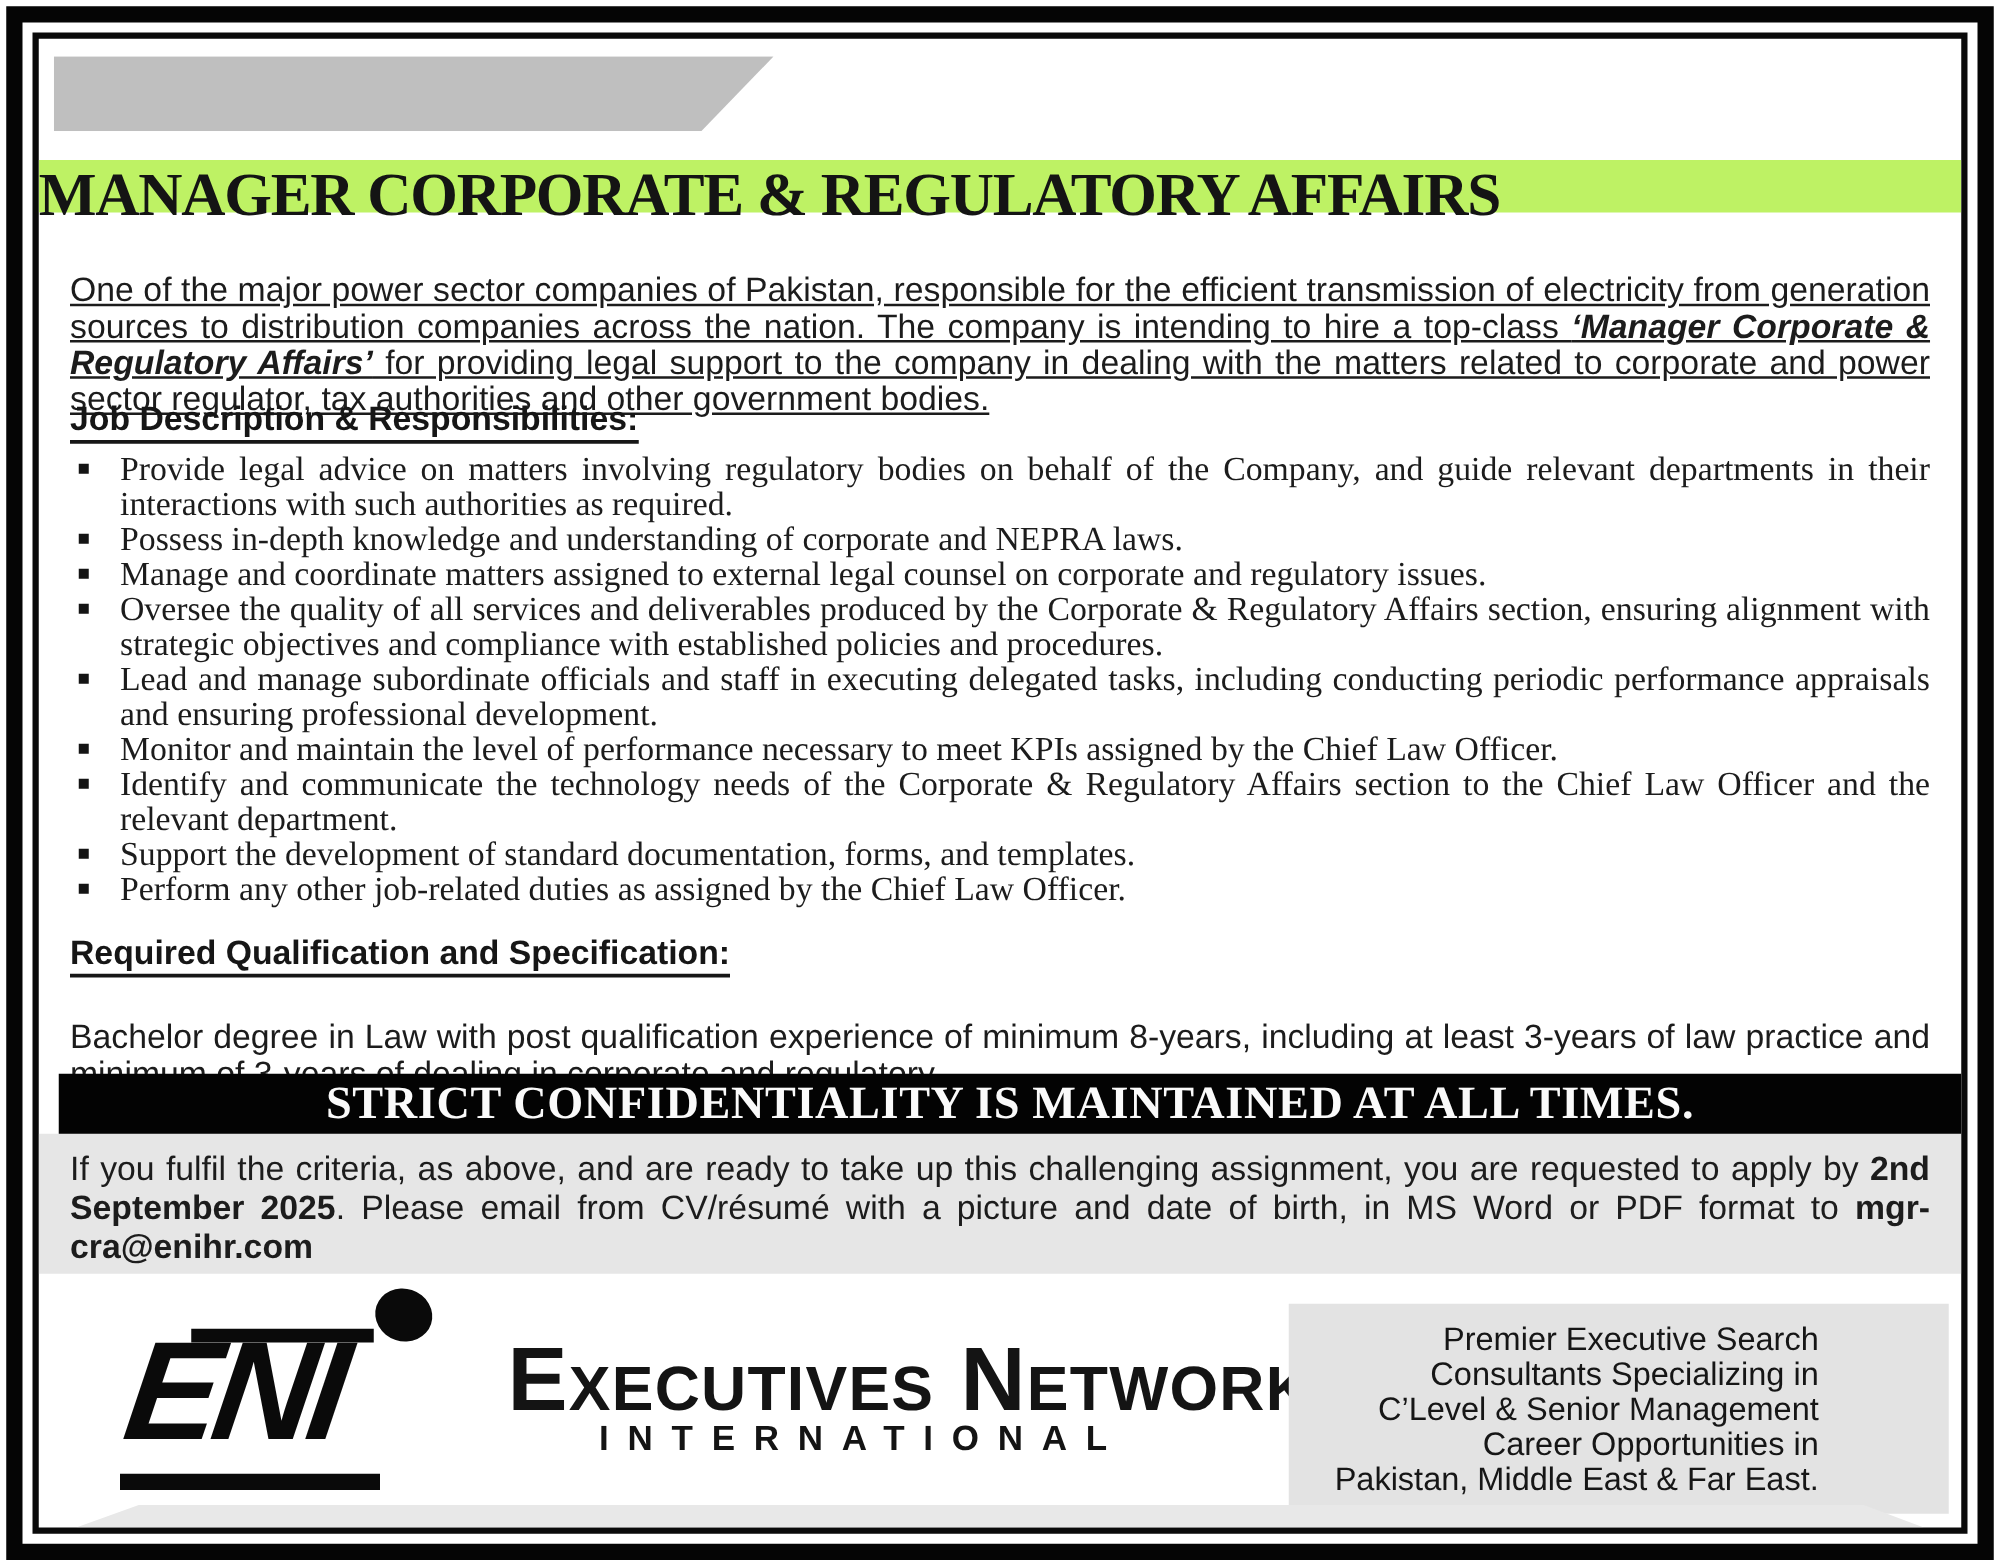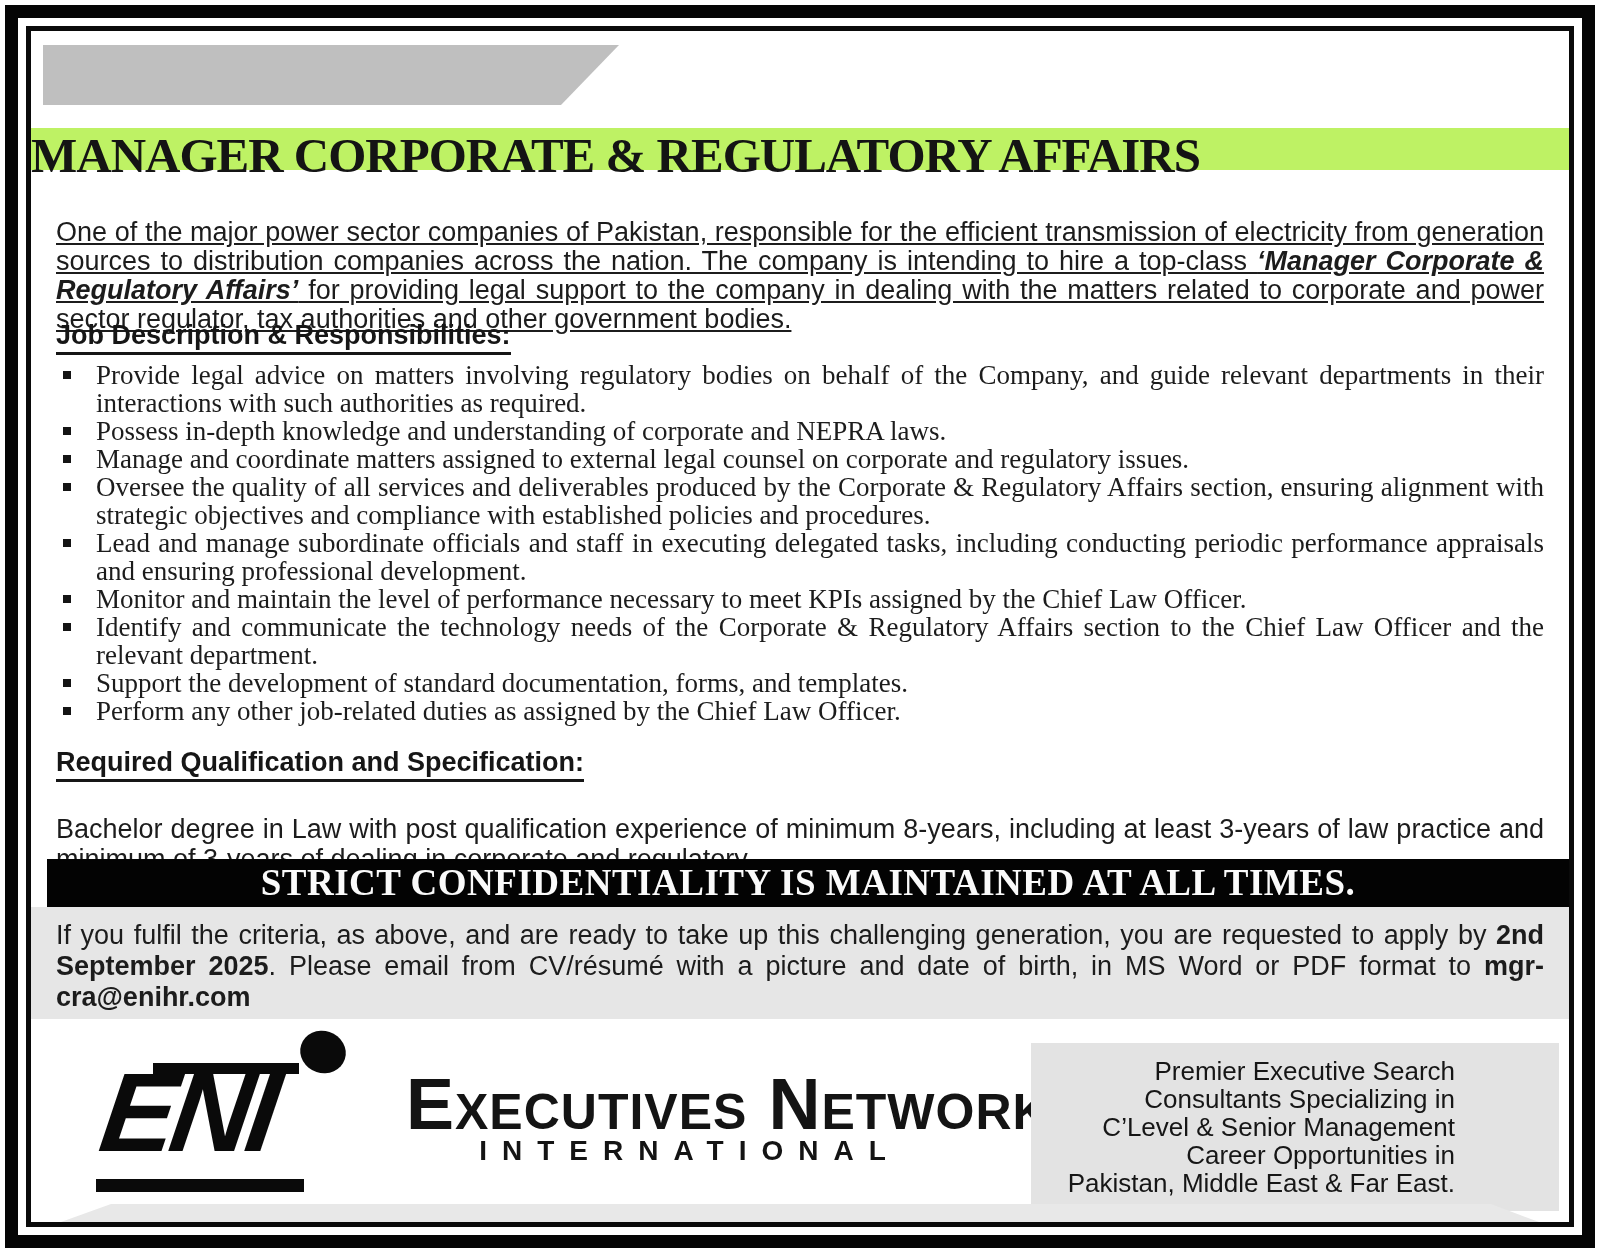--- a/index.html
+++ b/index.html
@@ -163,21 +163,21 @@
       <span class="ul">Required Qualification and Specification:</span>
     </div>
 
     <p class="qualification">Bachelor degree in Law with post qualification experience of minimum 8-years, including at least 3-years of law practice and minimum of 3-years of dealing in corporate and regulatory.</p>
 
     <div class="conf-band">
       <span>STRICT CONFIDENTIALITY IS MAINTAINED AT ALL TIMES.</span>
     </div>
 
     <div class="apply-band">
-      <p><span>If you fulfil the criteria, as above, and are ready to take up this challenging generation, you are requested to apply by </span><span class="seg-b">2nd September 2025</span><span>. Please email from CV/résumé with a picture and date of birth, in MS Word or PDF format to </span><span class="seg-b">mgr-cra@enihr.com</span></p>
+      <p><span>If you fulfil the criteria, as above, and are ready to take up this challenging assignment, you are requested to apply by </span><span class="seg-b">2nd September 2025</span><span>. Please email from CV/résumé with a picture and date of birth, in MS Word or PDF format to </span><span class="seg-b">mgr-cra@enihr.com</span></p>
     </div>
 
     <div class="footer">
 
       <div class="eni-logo">
         <div class="eni-topbar"></div>
         <div class="eni-dot"></div>
         <div class="eni-letters">ENI</div>
         <div class="eni-bottombar"></div>
       </div>

